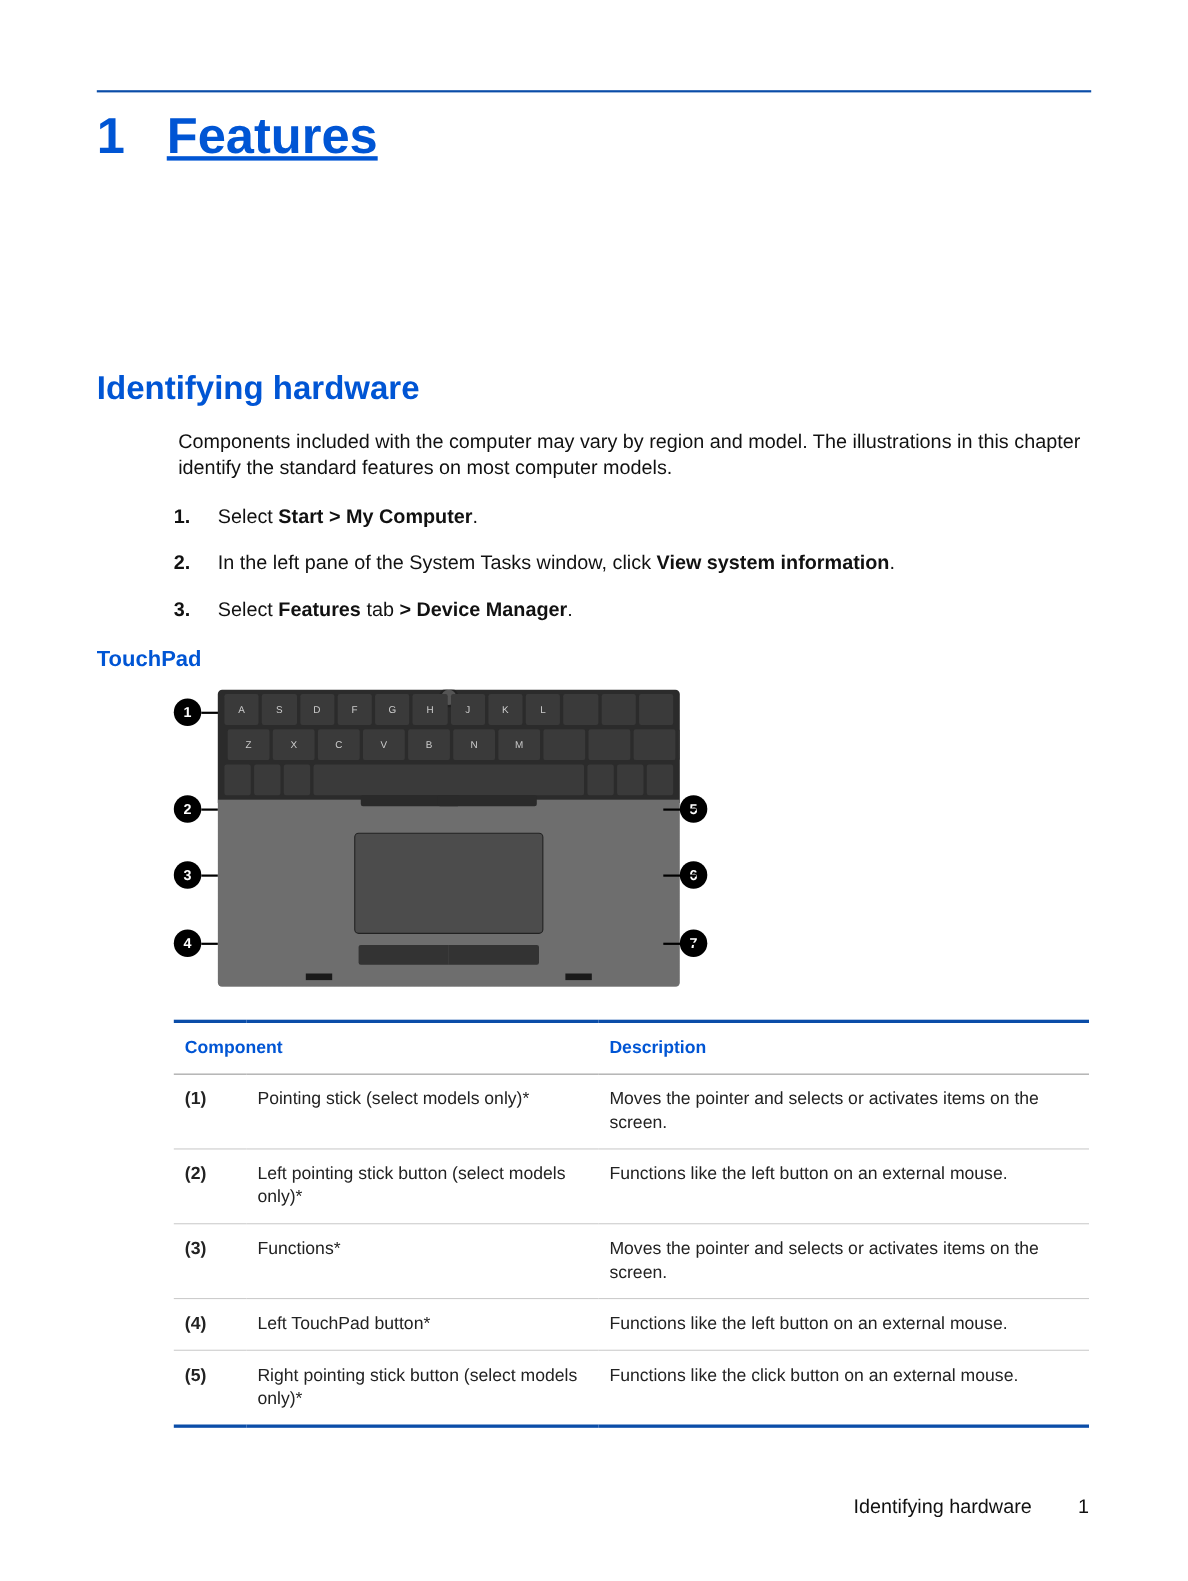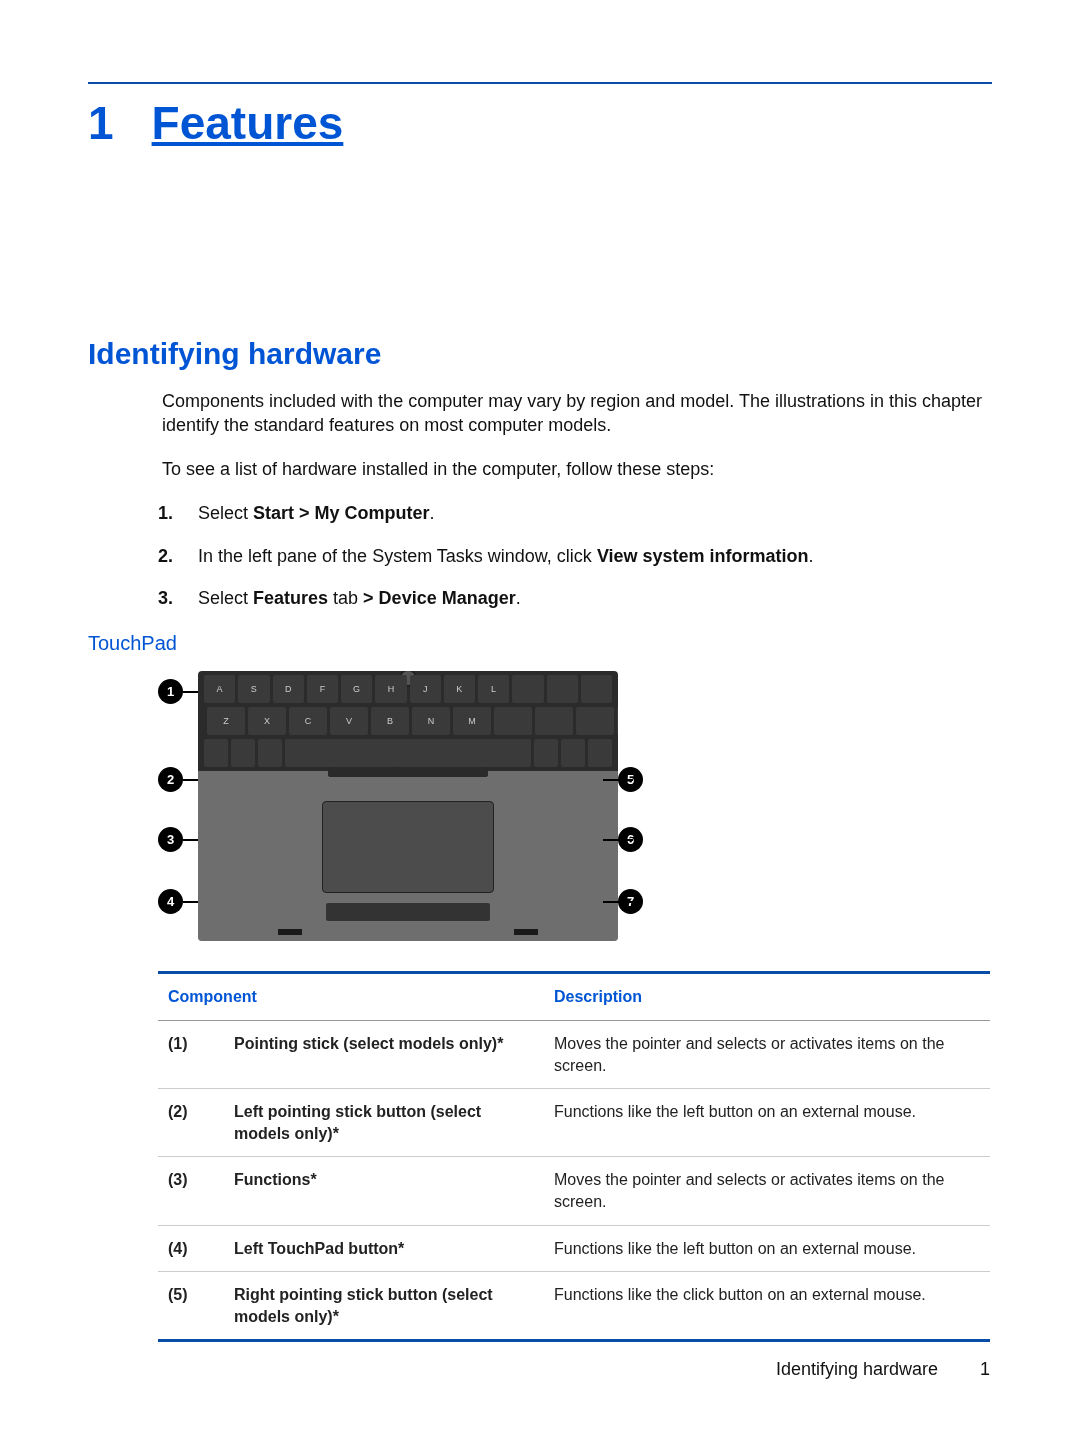--- a/index.html
+++ b/index.html
@@ -19,21 +19,21 @@
   .section-h2{font-size:30px;font-weight:bold;color:var(--accent);
     margin:180px 0 14px 0;}
   .body-indent{margin-left:70px;margin-right:2px;}
   p.flow{margin:0 0 20px 4px;}
   ol.steps{list-style:none;padding:0;margin:0 0 20px 0;}
   ol.steps li{position:relative;padding-left:40px;margin-bottom:18px;}
   ol.steps li .num{position:absolute;left:0;font-weight:bold;}
   ol.steps li b{font-weight:bold;}
   .section-h3{font-size:24px;font-weight:bold;color:var(--accent);
     margin:24px 0 8px 0;}
-  .section-h4{font-size:20px;font-weight:normal;color:var(--accent);
+  .section-h4{font-size:20px;font-weight:bold;color:var(--accent);
     margin:18px 0 14px 0;}
 
   
   .illus-wrap{margin-left:70px;width:500px;position:relative;}
   .callout-col-l,.callout-col-r{position:absolute;top:0;bottom:0;width:40px;}
   .callout-col-l{left:0;}
   .callout-col-r{right:0;}
   .callout-bubble{position:absolute;width:25px;height:25px;border-radius:50%;
     background:#000;color:#fff;font-size:13px;font-weight:bold;
     display:flex;align-items:center;justify-content:center;}
@@ -71,41 +71,40 @@
   
   .comp-table{width:100%;border-collapse:collapse;margin-top:30px;
     border-top:3px solid var(--border);border-bottom:3px solid var(--border);
     font-size:16px;}
   .comp-table th{color:var(--accent);text-align:left;font-weight:bold;
     padding:12px 10px;border-bottom:1px solid #999;}
   .comp-table td{padding:12px 10px;border-bottom:1px solid #ccc;
     color:#222;vertical-align:top;}
   .comp-table tr:last-child td{border-bottom:0;}
   .comp-table td.idx{width:46px;font-weight:bold;}
-  .comp-table td.name{width:300px;font-weight:bold;}
+  .comp-table td.name{width:300px;}
 
   .footer{position:absolute;bottom:56px;right:90px;font-size:18px;
     display:flex;gap:42px;align-items:center;}
 </style>
 </head>
 <body>
 
 <div class="page">
 
   <hr class="rule">
   <div class="chapter-row">
     <div class="chapter-num">1</div>
     <div class="chapter-title">Features</div>
   </div>
 
   <h2 class="section-h2">Identifying hardware</h2>
 
   <div class="body-indent">
     <p class="flow">Components included with the computer may vary by region and model. The illustrations in this chapter identify the standard features on most computer models.</p>
-    <p class="flow">To see a list of hardware installed in the computer, follow these steps:</p>
 
     <ol class="steps">
       <li>
         <span class="num">1.</span>
         <span>Select </span><b>Start &gt; My Computer</b><span>.</span>
       </li>
       <li>
         <span class="num">2.</span>
         <span>In the left pane of the System Tasks window, click </span><b>View system information</b><span>.</span>
       </li>

